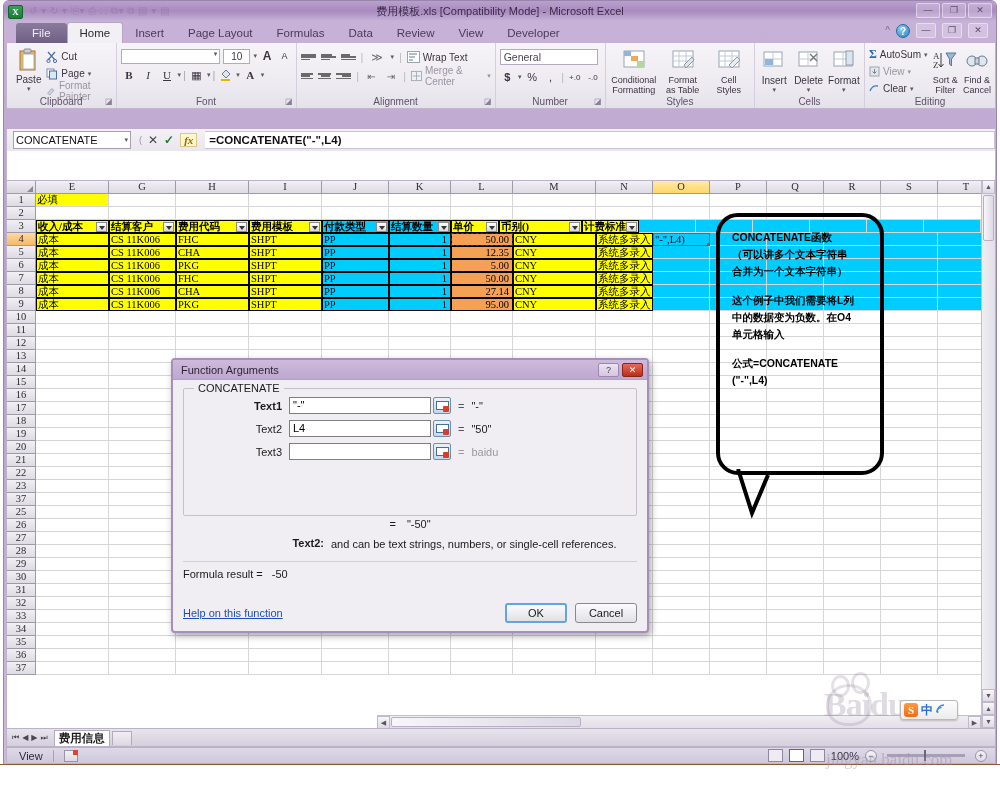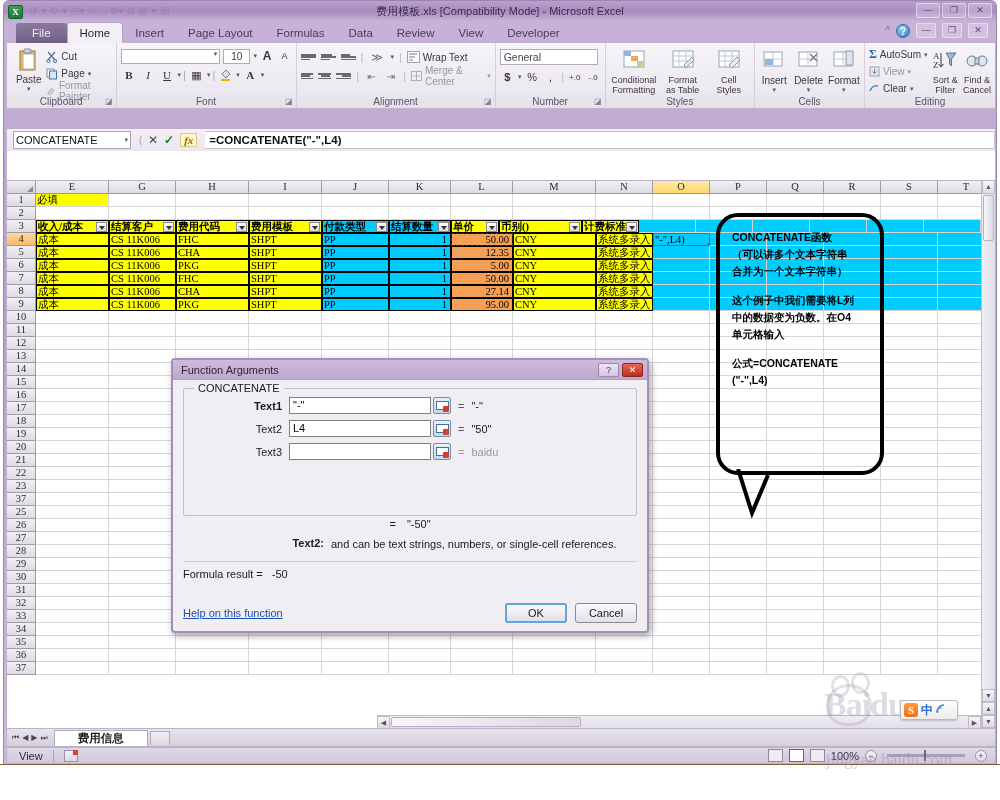--- a/index.html
+++ b/index.html
@@ -275,21 +275,21 @@
   }
   .dlgbtn.default{ border:2px solid #5fa8dd; line-height:16px; }
   
   #sheettabs{
     position:absolute; left:2px; top:728px; width:990px; height:18px;
     background:linear-gradient(to bottom,#e7e4ec,#d4d0dc);
     border:1px solid #bdb1c9; border-top:none; display:flex; align-items:center;
   }
   #nav-arrows{ display:flex;gap:3px;margin-left:5px;color:#4b4356;font-size:8px; }
   .sheet-tab{
-    height:16px;line-height:15px;padding:0 23px;background:#fff;
+    height:16px;line-height:15px;padding:0 4px;background:#fff;
     border:1px solid #b2aabd;border-bottom:none;border-radius:0;
     font-size:11.5px;color:#1a1a1a;margin-left:6px;font-weight:bold;
   }
   .sheet-add{
     width:20px;height:14px;margin-left:2px;border:1px solid #b2aabd;border-bottom:none;
     background:linear-gradient(to bottom,#f0eef3,#ddd9e3);position:relative;
   }
   #statusbar{
     position:absolute; left:2px; top:746px; width:990px; height:17px;
     background:linear-gradient(to bottom,#ded9e6,#cfc8dc);

